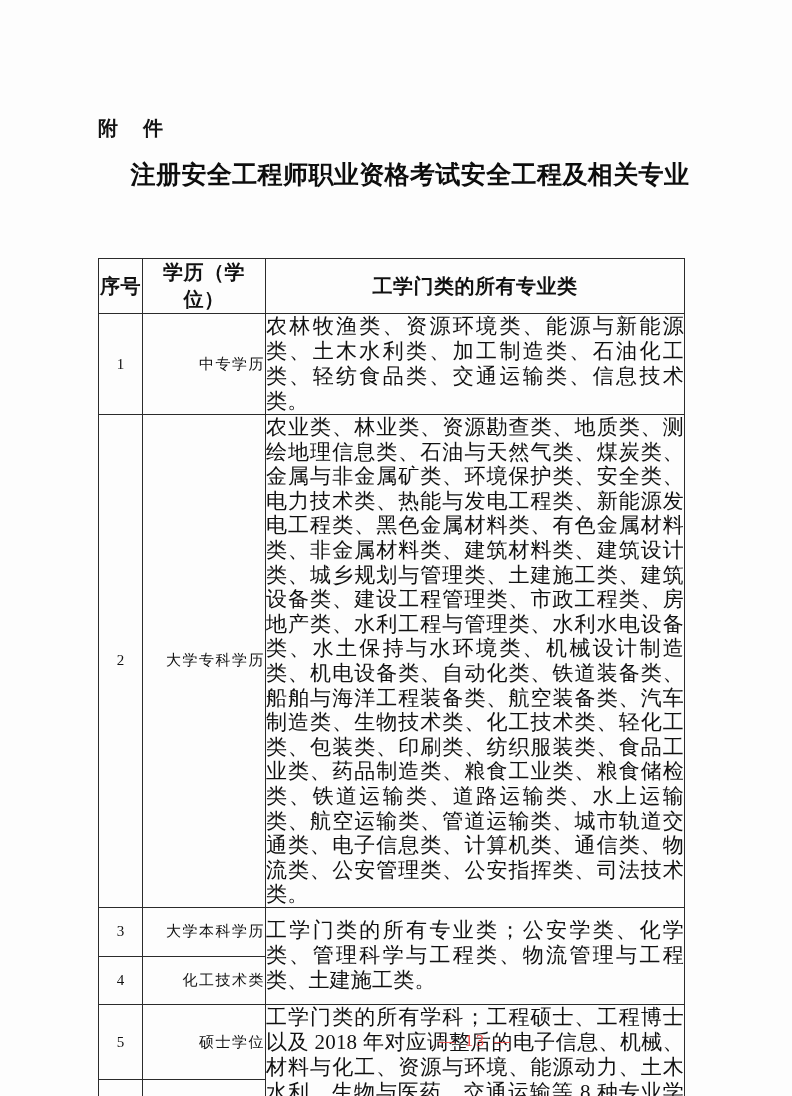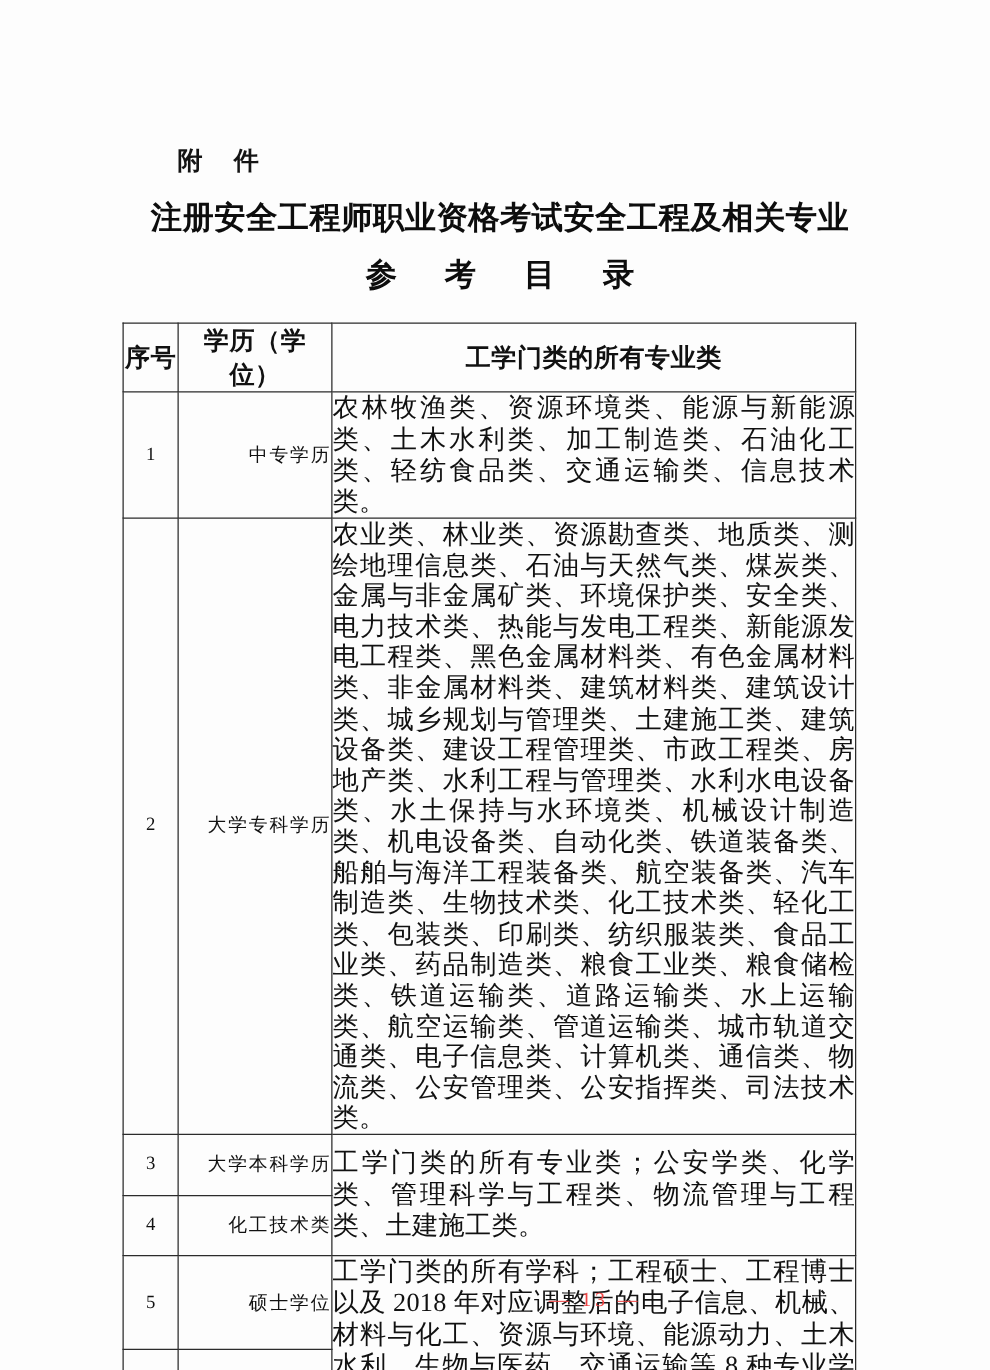--- a/index.html
+++ b/index.html
@@ -27,26 +27,25 @@
 
   
   .attach-label {
     position: absolute;
     left: 98px;
     top: 115px;
     font-size: 20px;
     font-weight: bold;
     letter-spacing: 10px;
     color: #141414;
-    margin-left: 44px;
   }
 
   .doc-title {
     position: absolute;
-    left: 102px;
+    left: 112px;
     top: 158px;
     width: 596px;
     text-align: center;
     font-size: 25px;
     font-weight: bold;
     letter-spacing: 0.4px;
     line-height: 34px;
     color: #0d0d0d;
   }
   .doc-title .line2 {
@@ -140,21 +139,20 @@
 </style>
 </head>
 <body>
 
 <div class="page">
 
   <div class="attach-label">附 件</div>
 
   <div class="doc-title">
     <span class="line1">注册安全工程师职业资格考试安全工程及相关专业</span>
-    <span class="line2">参 考 目 录</span>
   </div>
 
   <div class="tbl-wrap">
     <table class="catalog">
       <colgroup>
         <col class="c-no">
         <col class="c-deg">
         <col class="c-major">
       </colgroup>
       <thead>

